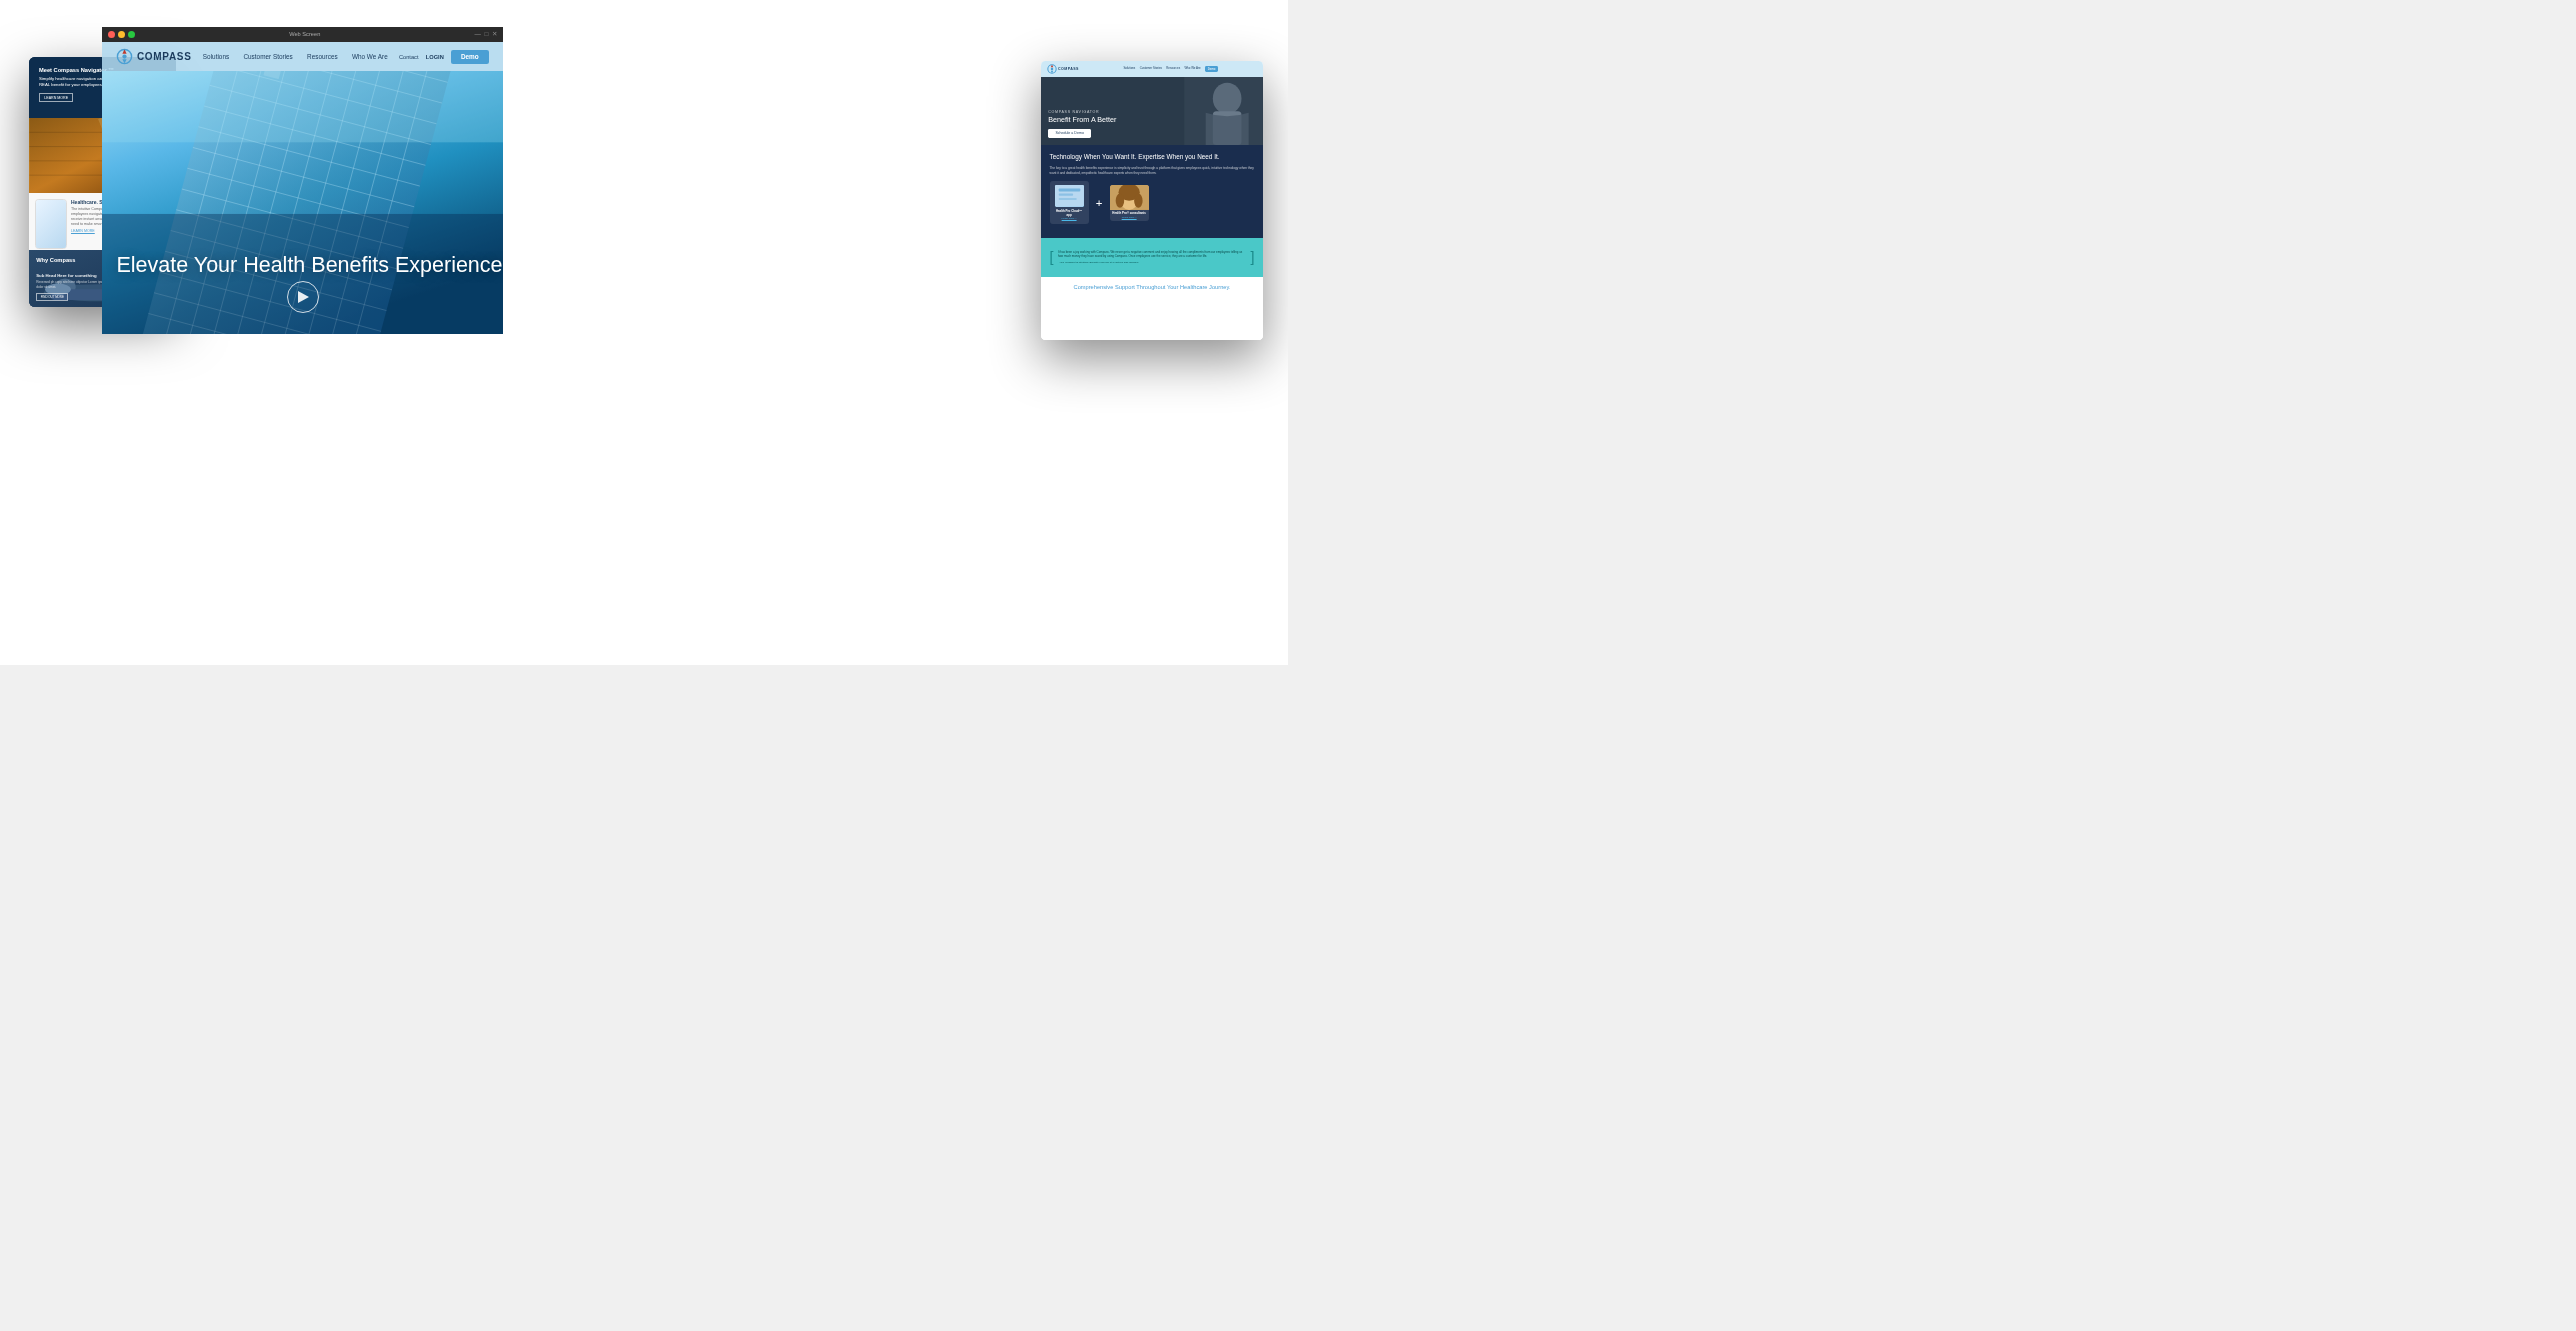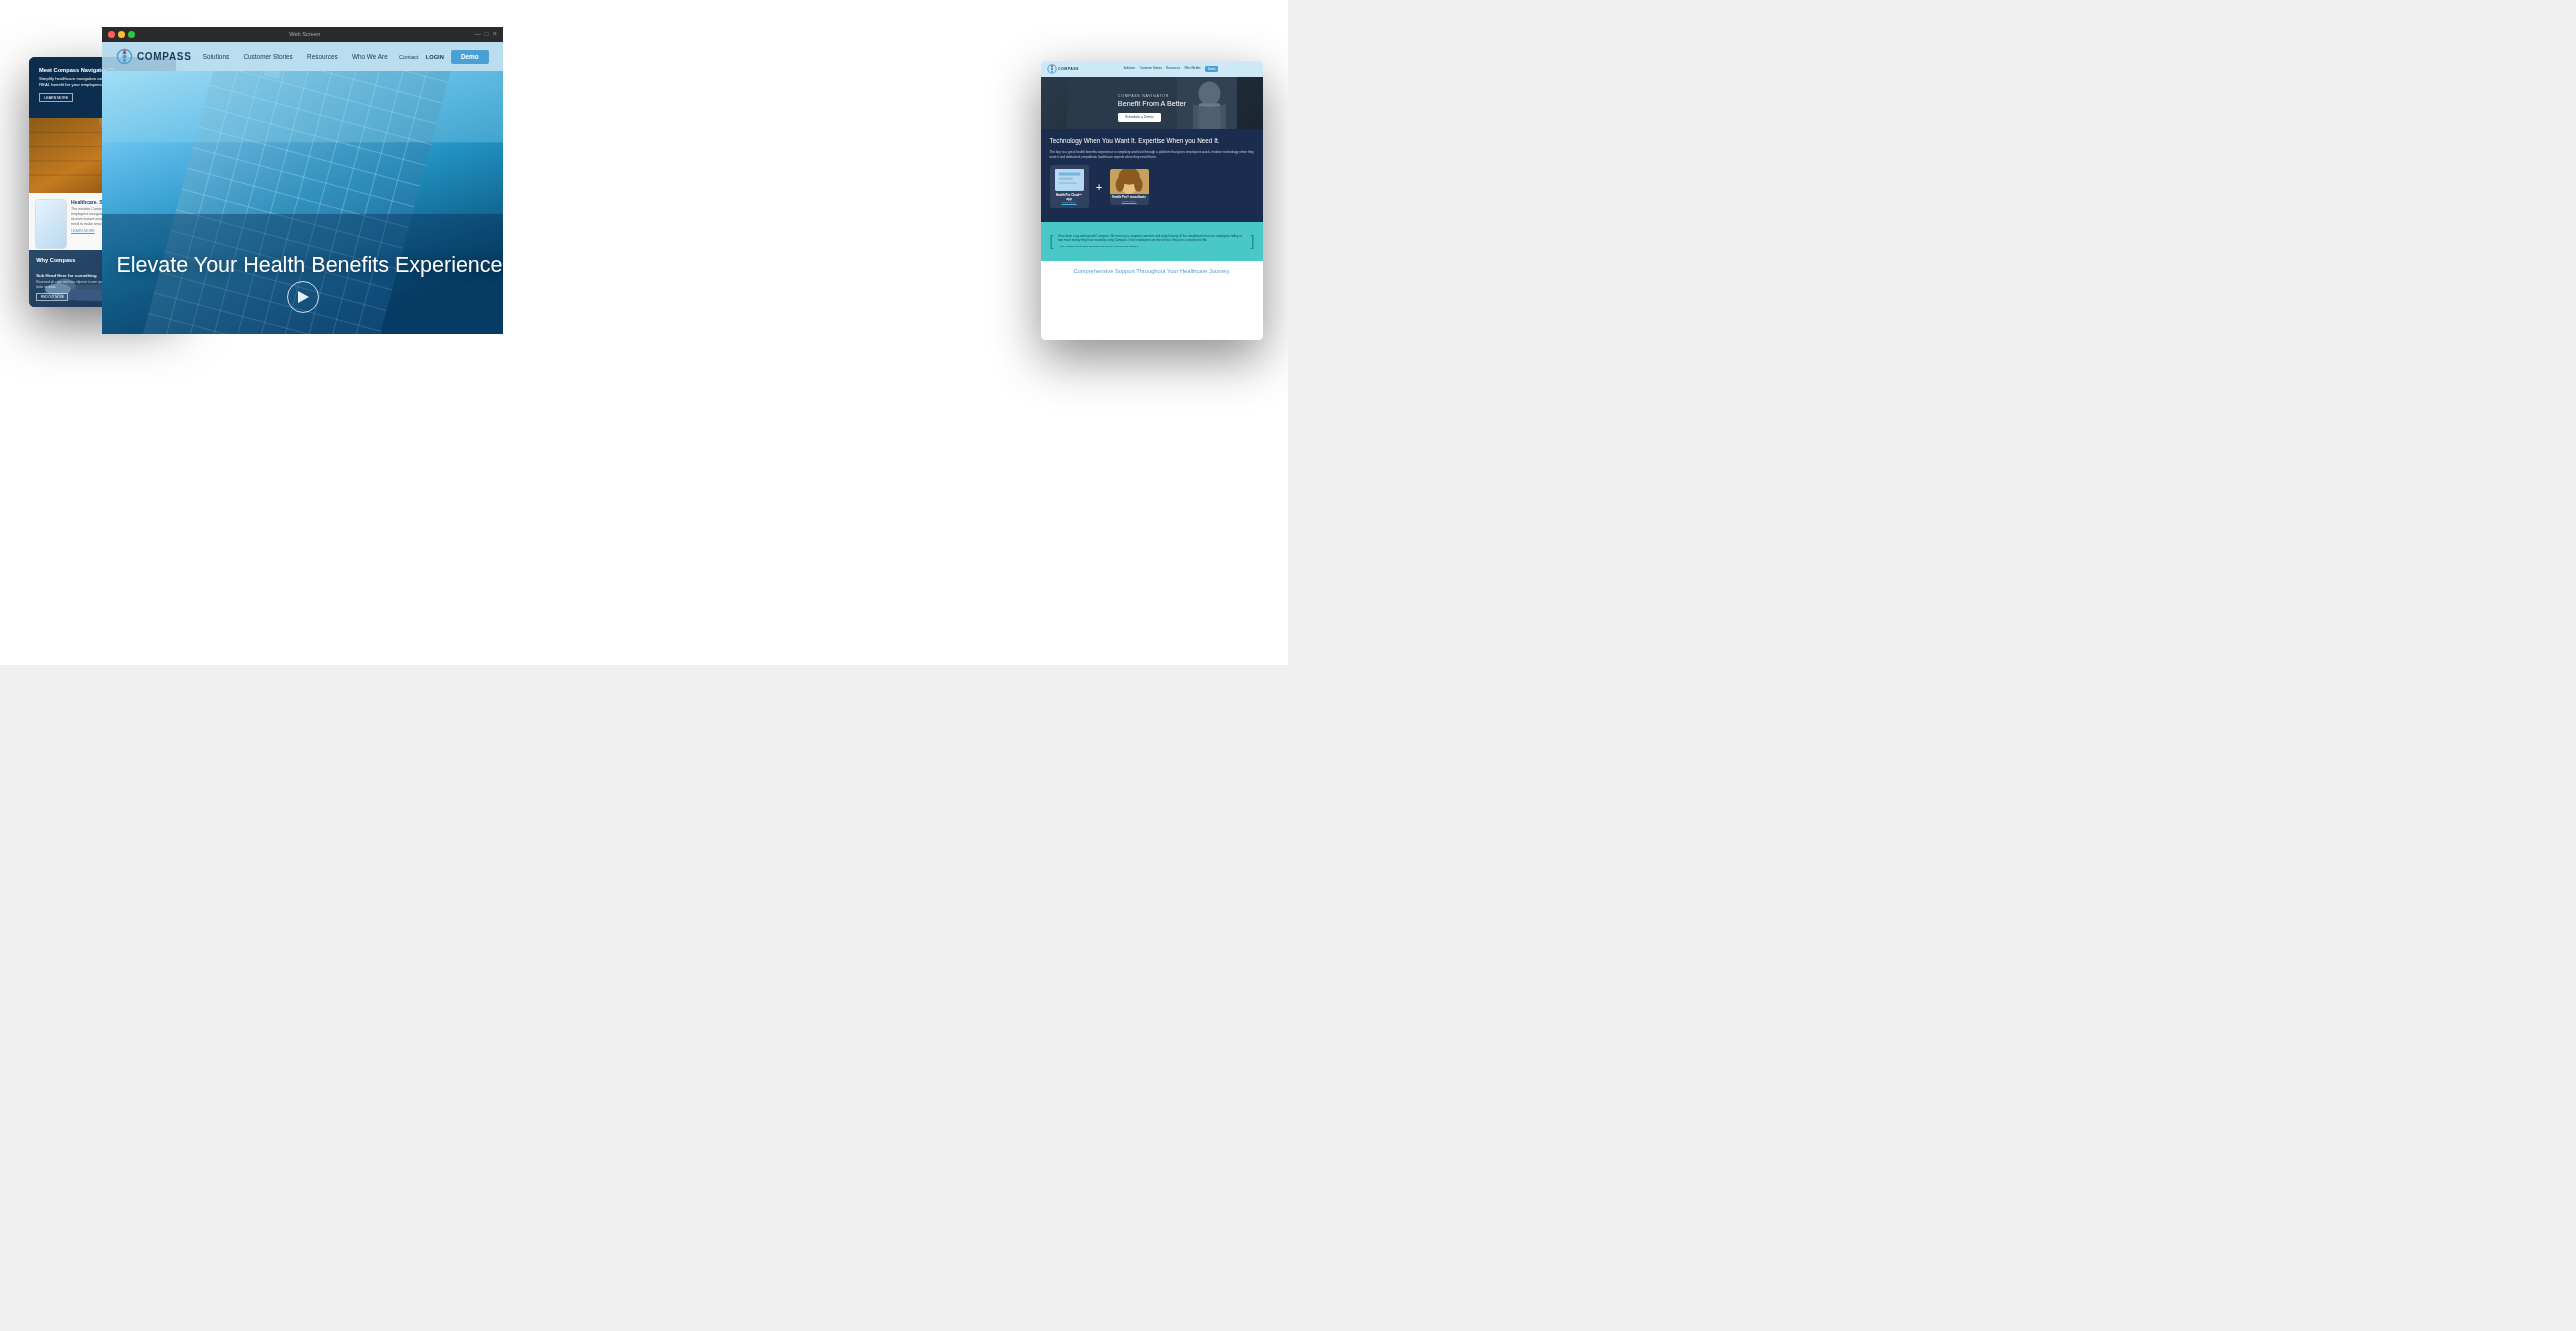--- a/index.html
+++ b/index.html
@@ -231,28 +231,27 @@
     .right-nav-demo {
       background: #4a9fd4;
       color: white;
       padding: 0.7px 2.9px;
       border-radius: 1.4px;
       font-size: 2.9px;
     }
 
     
     .right-hero {
-      height: 52px;
+      height: 68px;
       background: linear-gradient(135deg, #2a3a4a 0%, #1a2530 100%);
       position: relative;
       overflow: hidden;
       display: flex;
       align-items: flex-end;
       padding: 7.2px;
-      justify-content: center;
     }
 
     .right-hero-text {
       color: white;
       z-index: 2;
     }
 
     .right-hero-subtitle {
       font-size: 3.6px;
       color: rgba(255,255,255,0.7);

